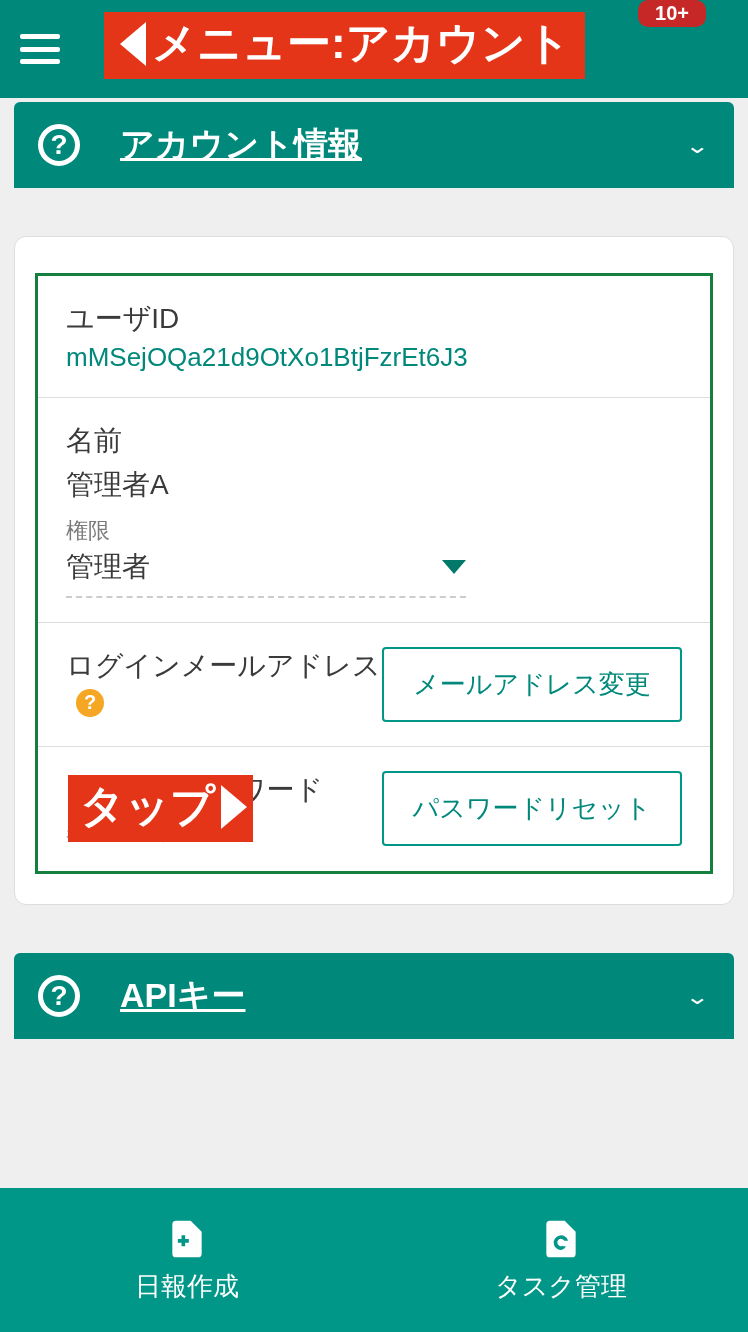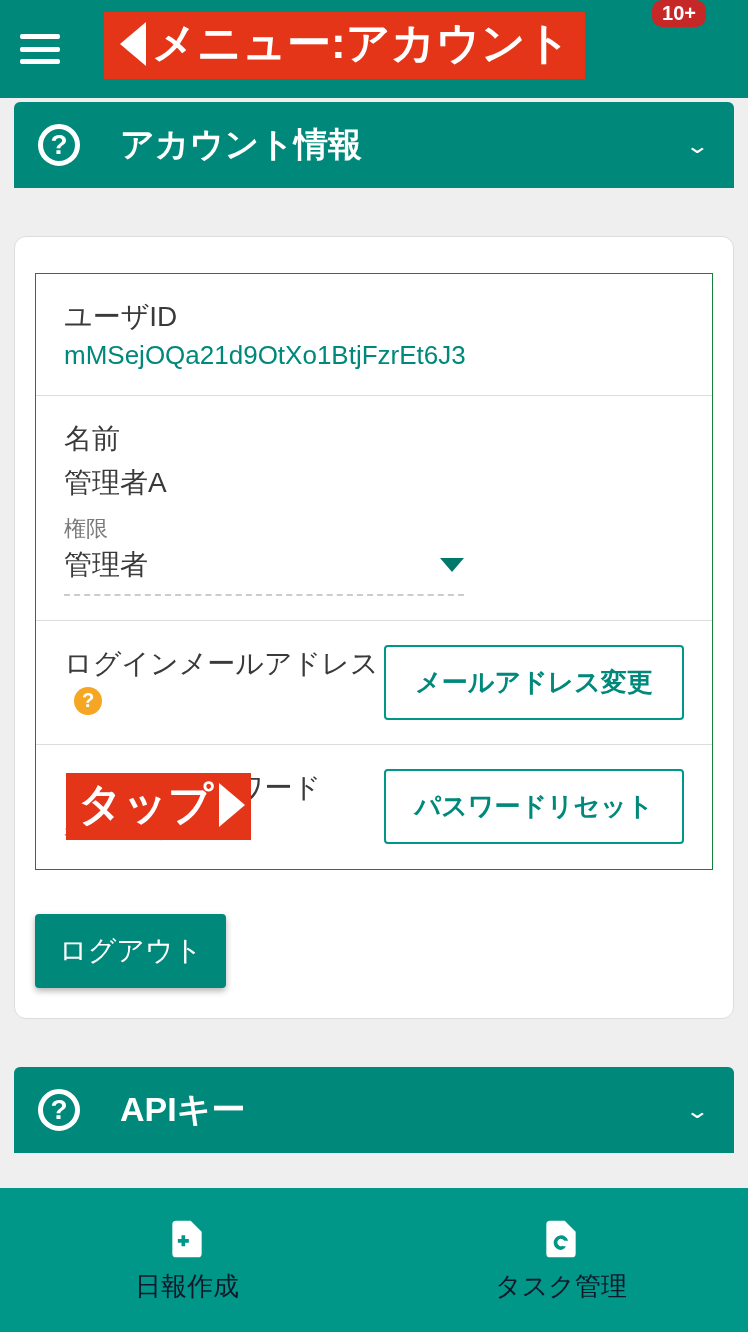--- a/index.html
+++ b/index.html
@@ -29,21 +29,21 @@
   .hamburger span {
     display: block; height: 5px; background: #fff; border-radius: 2px;
   }
   .badge {
     position: absolute;
     top: 0px; right: 42px;
     background: #c62828;
     color: #fff;
     font-size: 20px;
     font-weight: 600;
-    padding: 2px 10px;
+    padding: 2px 17px;
     border-radius: 10px;
     z-index: 5;
   }
   .overlay-menu-label {
     position: absolute;
     left: 104px; top: 12px;
     background: #e53518;
     color: #fff;
     font-size: 44px;
     font-weight: 700;
@@ -76,36 +76,37 @@
     border: 5px solid #fff;
     border-radius: 50%;
     display: flex; align-items: center; justify-content: center;
     font-size: 28px; font-weight: 800;
     margin-right: 40px;
   }
   .section-header .title {
     font-size: 34px;
     font-weight: 700;
     flex: 1;
+    text-decoration: underline;
   }
   .section-header .chev {
     font-size: 30px;
     transform: scaleY(0.7);
   }
 
   
   .card {
     margin: 48px 14px 0 14px;
     background: #fff;
     border: 1px solid #ddd;
     border-radius: 12px;
     padding: 36px 20px 30px 20px;
   }
   .info-table {
-    border: 1px solid #15803d;
+    border: 3px solid #15803d;
   }
   .row {
     border-bottom: 1px solid #ddd;
     padding: 24px 28px;
   }
   .row:last-child { border-bottom: none; }
   .row .label {
     font-size: 28px;
     color: #3a3a3a;
     font-weight: 500;
@@ -164,21 +165,20 @@
     border: 2px solid #009688;
     color: #00897b;
     background: #fff;
     font-size: 26px;
     padding: 18px 8px;
     border-radius: 4px;
     white-space: nowrap;
     cursor: pointer;
     min-width: 300px;
     text-align: center;
-    font-weight: bold;
   }
   .small-gray {
     font-size: 22px;
     color: #9a9a9a;
     margin-top: 8px;
   }
   .logout-btn {
     margin-top: 44px;
     background: #00897b;
     color: #fff;
@@ -222,21 +222,21 @@
     height: 144px;
     background: #009688;
     display: flex;
   }
   .nav-item {
     flex: 1;
     display: flex;
     flex-direction: column;
     align-items: center;
     justify-content: center;
-    color: #0f172a;
+    color: #ffffff;
     gap: 8px;
     cursor: pointer;
   }
   .nav-item .icon {
     width: 44px; height: 44px;
     fill: #fff;
   }
   .nav-item .lbl { font-size: 26px; }
 
 </style>
@@ -301,21 +301,20 @@
         <button class="outline-btn">パスワードリセット</button>
       </div>
       <div class="overlay-tap" style="left:30px; top:28px">
         <span>タップ</span>
         <div class="tri-right"></div>
       </div>
     </div>
 
   </div>
 
-  <button class="logout-btn">ログアウト</button>
 </div>
 
 <div class="section-api-wrap">
   <div class="section-header">
     <div class="help-circle">?</div>
     <div class="title">APIキー</div>
     <div class="chev">⌄</div>
   </div>
 </div>
 

